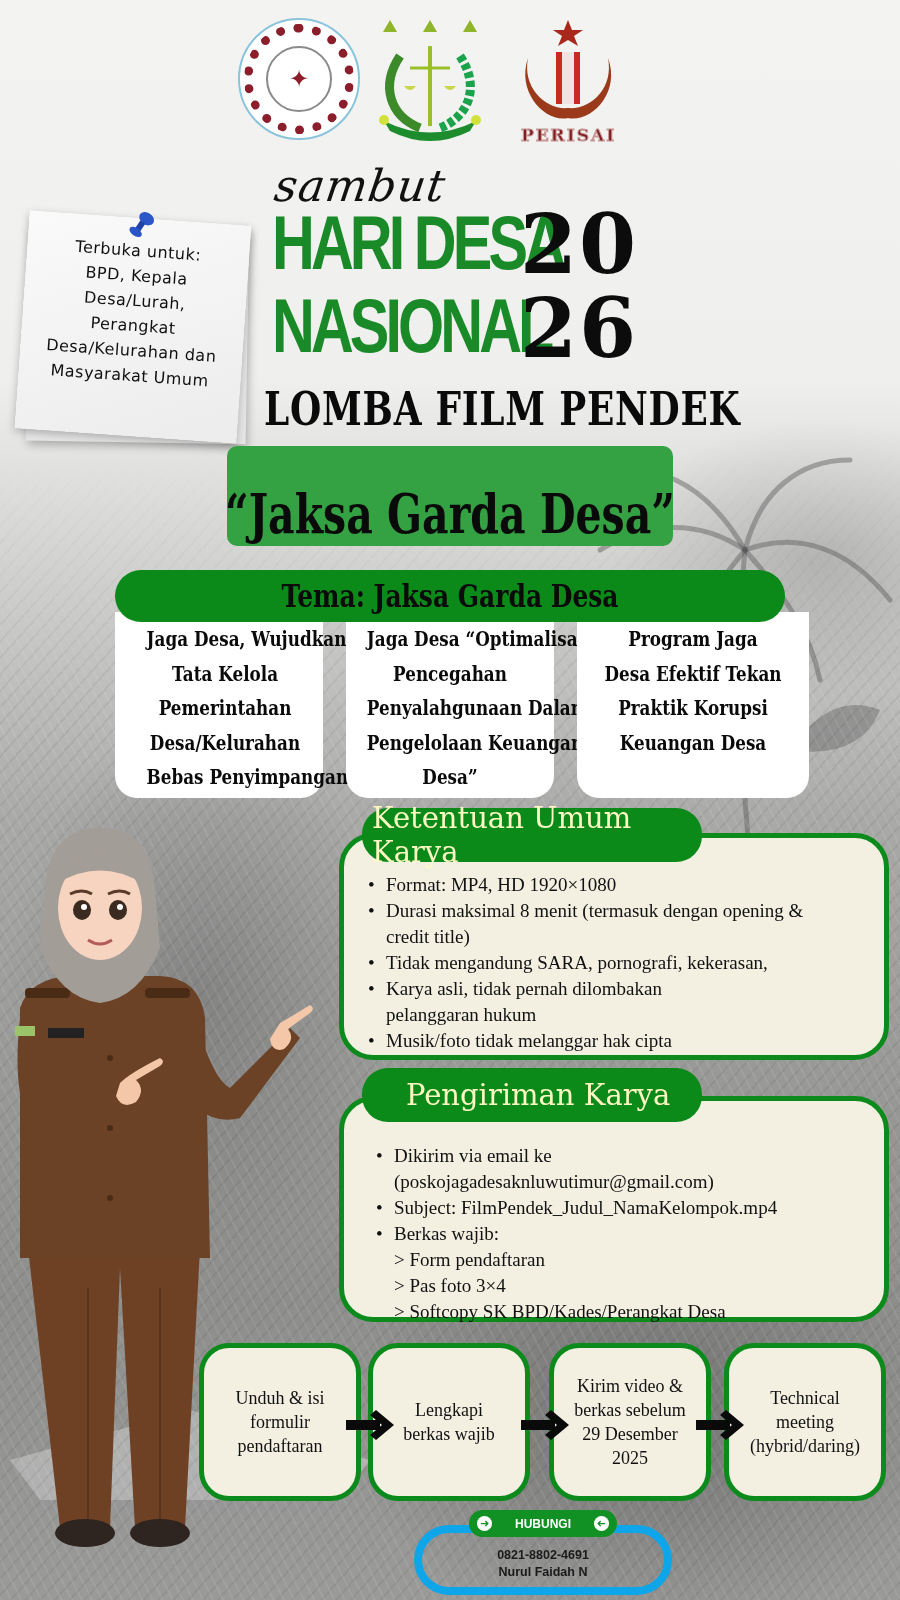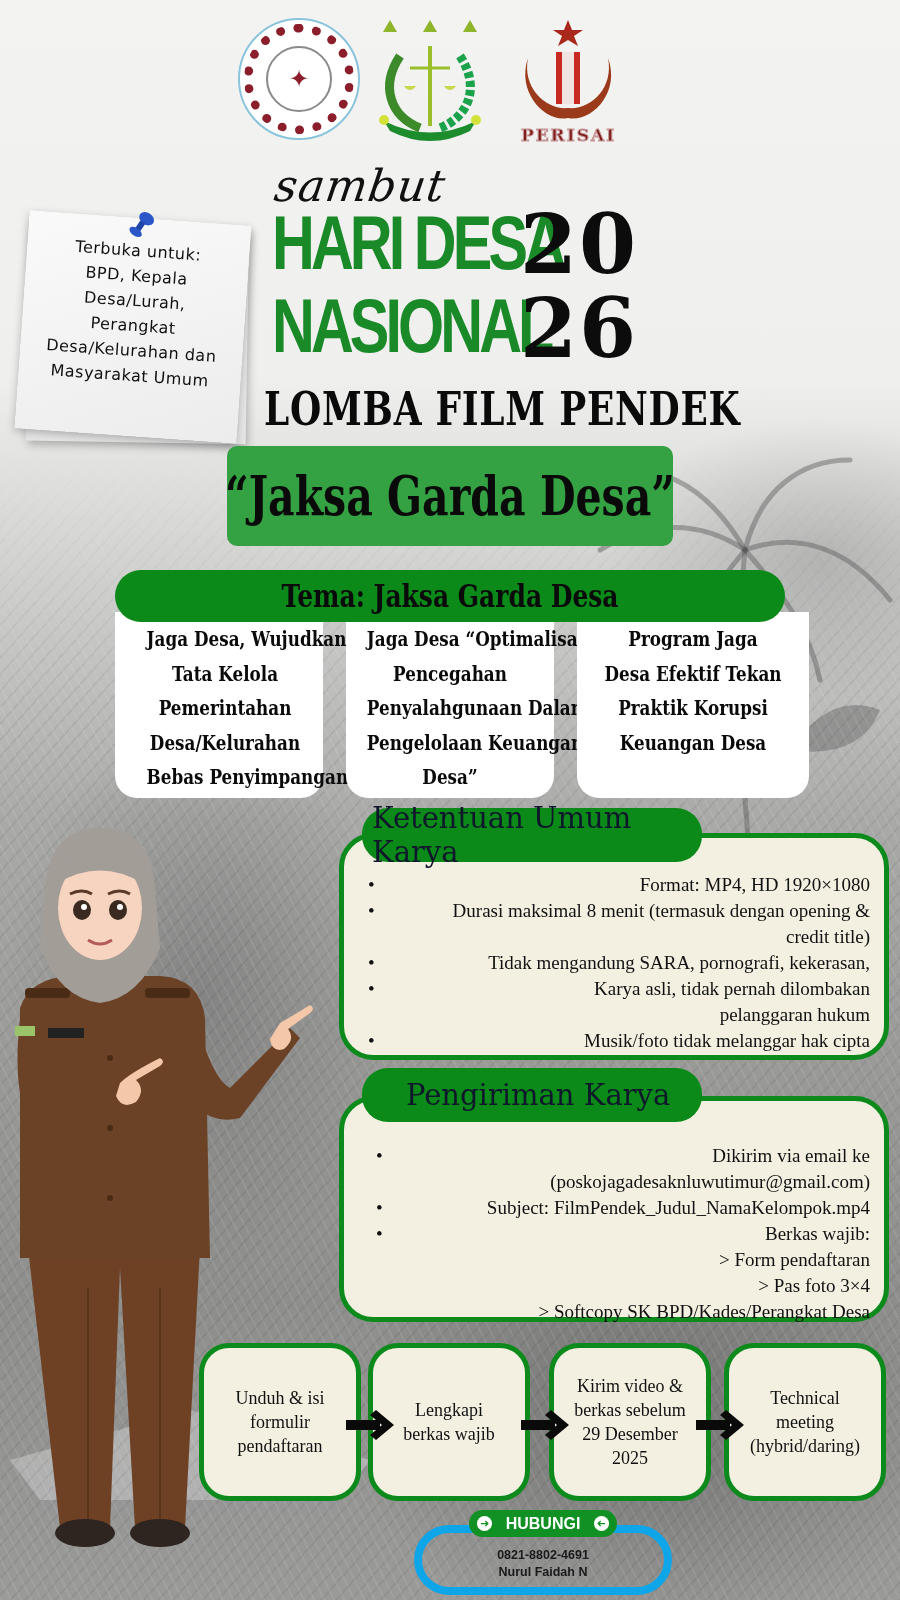--- a/index.html
+++ b/index.html
@@ -47,59 +47,59 @@
   .pin { position: absolute; left: 98px; top: -8px; width: 30px; height: 30px; }
 
   
   .sambut { position: absolute; left: 275px; top: 160px; font-family: "DejaVu Serif", serif; font-style: italic; font-size: 44px; color: #111; letter-spacing: 1px; transform: skewX(-8deg); }
   .hari { position: absolute; left: 272px; top: 205px; font-family: "Liberation Sans Narrow", "Liberation Sans", sans-serif; font-weight: bold; font-size: 76px; line-height: 76px; color: #1a8a29; letter-spacing: -5px; transform: scaleX(.78); transform-origin: left top; white-space: nowrap; }
   .nasional { top: 288px; }
   .year { position: absolute; left: 520px; font-family: "DejaVu Serif", serif; font-weight: bold; font-size: 82px; line-height: 80px; color: #0c0c0c; letter-spacing: 2px; }
   .y1 { top: 204px; } .y2 { top: 288px; }
   .lomba { position: absolute; left: 264px; top: 382px; font-family: "DejaVu Serif", serif; font-weight: bold; font-size: 46px; color: #0a0a0a; transform: scaleX(.78); transform-origin: left top; white-space: nowrap; letter-spacing: 1px; }
 
-  .jaksa-box { position: absolute; left: 227px; top: 446px; width: 446px; height: 100px; background: #34a143; border-radius: 10px; display:flex; align-items:center; justify-content:center; }
+  .jaksa-box { position: absolute; left: 227px; top: 446px; width: 446px; height: 100px; background: #34a143; border-radius: 10px; display:flex; align-items:flex-end; justify-content:center; }
   .jaksa-text { font-family: "DejaVu Serif", serif; font-weight: bold; font-size: 54px; color: #0a0a0a; transform: scaleX(.76); white-space: nowrap; }
 
   
   .tema-head { position: absolute; left: 115px; top: 570px; width: 670px; height: 52px; background: #0b8a1a; border-radius: 26px 26px 26px 26px; display:flex; align-items:center; justify-content:center; z-index: 2; }
   .tema-head span { font-family: "DejaVu Serif", serif; font-weight: bold; font-size: 32px; color: #0a0a0a; transform: scaleX(.78); white-space: nowrap; }
   .tema-card { position: absolute; top: 612px; height: 186px; background: #fff; border-radius: 0 0 22px 22px; text-align: center; padding-top: 10px; z-index: 1; }
   .tema-card.c1 { left: 115px; width: 208px; padding-left: 12px; }
   .tema-card.c2 { left: 346px; width: 208px; }
   .tema-card.c3 { left: 577px; width: 232px; }
   .tema-card p { font-family: "DejaVu Serif", serif; font-weight: bold; font-size: 21px; line-height: 34.5px; color: #0a0a0a; transform: scaleX(.8); white-space: nowrap; }
 
   
-  .panel { position: absolute; left: 339px; width: 550px; background: #f3f0e2; border: 5px solid #0d8a1c; border-radius: 34px; text-align: right; }
+  .panel { position: absolute; left: 339px; width: 550px; background: #f3f0e2; border: 5px solid #0d8a1c; border-radius: 34px; }
   .panel-1 { top: 833px; height: 227px; }
   .panel-2 { top: 1096px; height: 226px; }
   .panel-tab { position: absolute; left: 362px; height: 54px; background: #0b8a1a; border-radius: 26px; display:flex; align-items:center; z-index: 3; }
   .tab-1 { top: 808px; width: 340px; padding-left: 10px; }
   .tab-2 { top: 1068px; width: 340px; padding-left: 44px; }
-  .panel-tab span { font-family: "DejaVu Serif", serif; font-size: 29px; color: #0f172a; }
+  .panel-tab span { font-family: "DejaVu Serif", serif; font-size: 29px; color: #fef9c3; }
   .panel ul { list-style: none; position: absolute; left: 22px; right: 14px; }
   .panel-1 ul { top: 34px; }
   .panel-2 ul { top: 42px; left: 30px; }
   .panel li { position: relative; padding-left: 20px; font-family: "Liberation Serif", serif; font-size: 19px; line-height: 26px; color: #111; }
   .panel li.bullet::before { content: "•"; position: absolute; left: 2px; top: 0; }
   .panel li.sub { padding-left: 20px; }
 
   
   .step { position: absolute; top: 1343px; width: 162px; height: 158px; background: #f3f0e2; border: 5px solid #0d8a1c; border-radius: 30px; display:flex; align-items:center; justify-content:center; text-align:center; padding: 6px; }
   .step span { font-family: "Liberation Serif", serif; font-size: 18px; line-height: 24px; color: #111; white-space: pre-line; }
   .s1 { left: 199px; } .s2 { left: 368px; } .s3 { left: 549px; } .s4 { left: 724px; }
   .arrow { position: absolute; top: 1408px; width: 56px; height: 34px; z-index: 4; }
   .a1 { left: 346px; } .a2 { left: 521px; } .a3 { left: 696px; }
 
   
   .contact { position: absolute; left: 414px; top: 1525px; width: 258px; height: 70px; border: 8px solid #0ea5e9; border-radius: 35px; text-align:center; padding-top: 14px; }
   .contact p { font-family: "Liberation Sans", sans-serif; font-weight: bold; font-size: 12.5px; line-height: 17px; color: #1a1a1a; }
   .hub { position: absolute; left: 469px; top: 1510px; width: 148px; height: 27px; background: #119123; border-radius: 14px; display:flex; align-items:center; justify-content:space-between; padding: 0 8px; z-index: 5; }
-  .hub span.lbl { font-family: "Liberation Sans", sans-serif; font-weight: bold; font-size: 16px; color: #fff; }
+  .hub span.lbl { font-family: "Liberation Sans", sans-serif; font-weight: bold; font-size: 12px; color: #fff; }
   .hub .ci { width: 15px; height: 15px; border-radius: 50%; background: #fff; color: #119123; font-size: 11px; line-height: 15px; text-align: center; font-weight: bold; font-family: "DejaVu Sans", sans-serif; }
 
   
   .character { position: absolute; left: 0; top: 828px; width: 340px; height: 740px; }
 </style>
 </head>
 <body>
 
 <div class="bg">
   <svg class="palm" style="left:560px;top:430px" width="340" height="430" viewBox="0 0 340 430">

